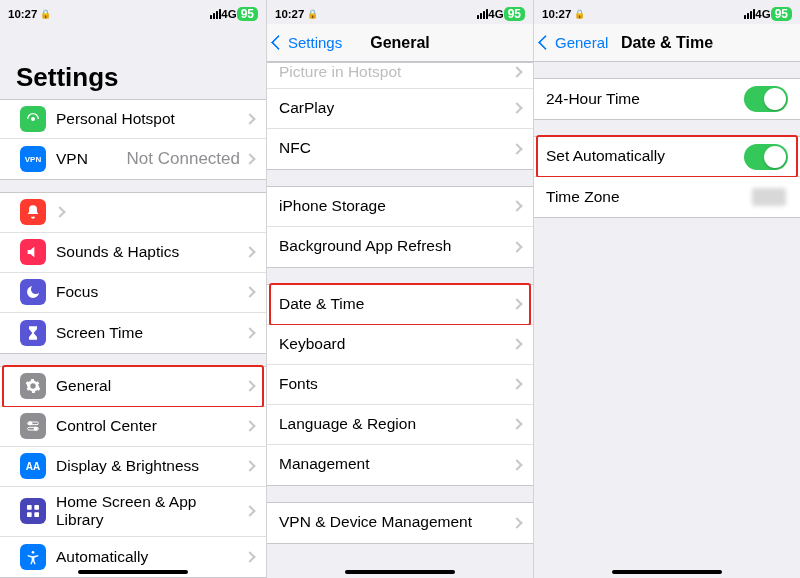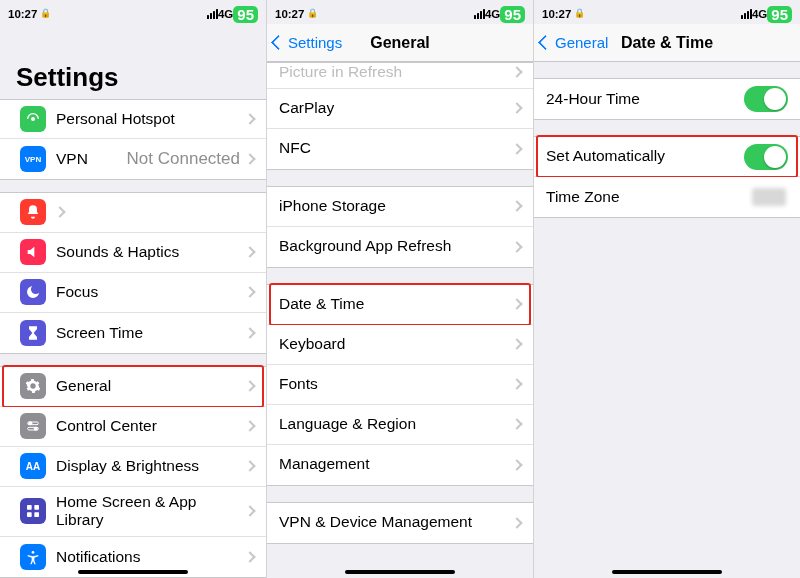--- a/index.html
+++ b/index.html
@@ -3,30 +3,30 @@
 <meta charset="utf-8">
 <style>
   * { margin:0; padding:0; box-sizing:border-box; -webkit-font-smoothing:antialiased; }
   html, body { width:800px; height:578px; font-family:-apple-system,"SF Pro Text","Helvetica Neue",Arial,sans-serif; background:#efeff4; }
   .screens { display:flex; width:800px; height:578px; }
   .screen { flex:1 1 0; display:flex; flex-direction:column; background:#efeff4; border-right:1px solid #d3d3d6; overflow:hidden; position:relative; }
   .screen:last-child { border-right:none; }
 
   
   .status-bar { height:20px; display:flex; align-items:center; justify-content:space-between; padding:0 8px; font-size:11.5px; font-weight:600; color:#000; margin-top:4px; }
-  .status-left { display:flex; align-items:flex-start; gap:3px; }
+  .status-left { display:flex; align-items:center; gap:3px; }
   .status-right { display:flex; align-items:center; }
   .lock { font-size:9px; }
   .signal { display:inline-flex; align-items:flex-end; gap:1px; }
   .signal span { display:inline-block; width:2px; background:#000; border-radius:0.5px;}
   .signal span:nth-child(1){height:4px;}
   .signal span:nth-child(2){height:6px;}
   .signal span:nth-child(3){height:8px;}
   .signal span:nth-child(4){height:10px;}
-  .battery-pill { background:#30d158; color:#fff; font-size:15px; font-weight:700; padding:1px 4px; border-radius:5px; line-height:1; }
+  .battery-pill { background:#30d158; color:#fff; font-size:12px; font-weight:700; padding:1px 4px; border-radius:5px; line-height:1; }
 
   
   .nav { height:38px; display:flex; align-items:center; justify-content:center; position:relative; background:#f8f8f8; border-bottom:.5px solid #c7c7cc; }
   .nav.transparent { background:transparent; border-bottom:none; }
   .nav-title { font-size:16px; font-weight:600; color:#000; }
   .big-title { font-size:26px; font-weight:700; color:#000; padding:0 16px 6px 16px; }
   .nav-back { position:absolute; left:6px; top:0; bottom:0; display:flex; align-items:center; gap:4px; color:#007aff; font-size:15px; }
   .nav-back .chev { width:11px; height:11px; border-left:2.2px solid #007aff; border-bottom:2.2px solid #007aff; transform:rotate(45deg); border-radius:1px; }
 
   .content { flex:1; overflow:hidden; display:flex; flex-direction:column; }
@@ -182,21 +182,21 @@
           <span class="label">Home Screen &amp; App Library</span>
           <span class="chevron"></span>
         </div>
         <div class="row has-icon">
           <span class="app-icon" style="background:#007aff">
               <svg viewBox="0 0 24 24">
                 <circle cx="12" cy="5" r="2"></circle>
                 <path d="M4 9l8 2 8-2v2l-6 2v4l2 6h-2l-2-5-2 5H8l2-6v-4L4 11V9z"></path>
               </svg>
             </span>
-          <span class="label">Notifications</span>
+          <span class="label">Automatically</span>
           <span class="chevron"></span>
         </div>
       </div>
     </div>
     <div class="home-indicator"></div>
   </div>
 
   <div class="screen">
     <div class="status-bar">
       <div class="status-left">
@@ -218,21 +218,21 @@
       <div class="nav-back">
         <span class="chev"></span>
         <span>Settings</span>
       </div>
       <span class="nav-title">General</span>
     </div>
 
     <div class="content">
       <div class="group">
         <div class="row" style="min-height:14px; padding-top:0;">
-          <span class="label" style="color:#bdbdbd;text-decoration:line-through transparent;overflow:hidden;white-space:nowrap;">Picture in Refresh</span>
+          <span class="label" style="color:#bdbdbd;text-decoration:line-through transparent;overflow:hidden;white-space:nowrap;">Picture in Hotspot</span>
           <span class="chevron"></span>
         </div>
         <div class="row">
           <span class="label">CarPlay</span>
           <span class="chevron"></span>
         </div>
         <div class="row">
           <span class="label">NFC</span>
           <span class="chevron"></span>
         </div>

